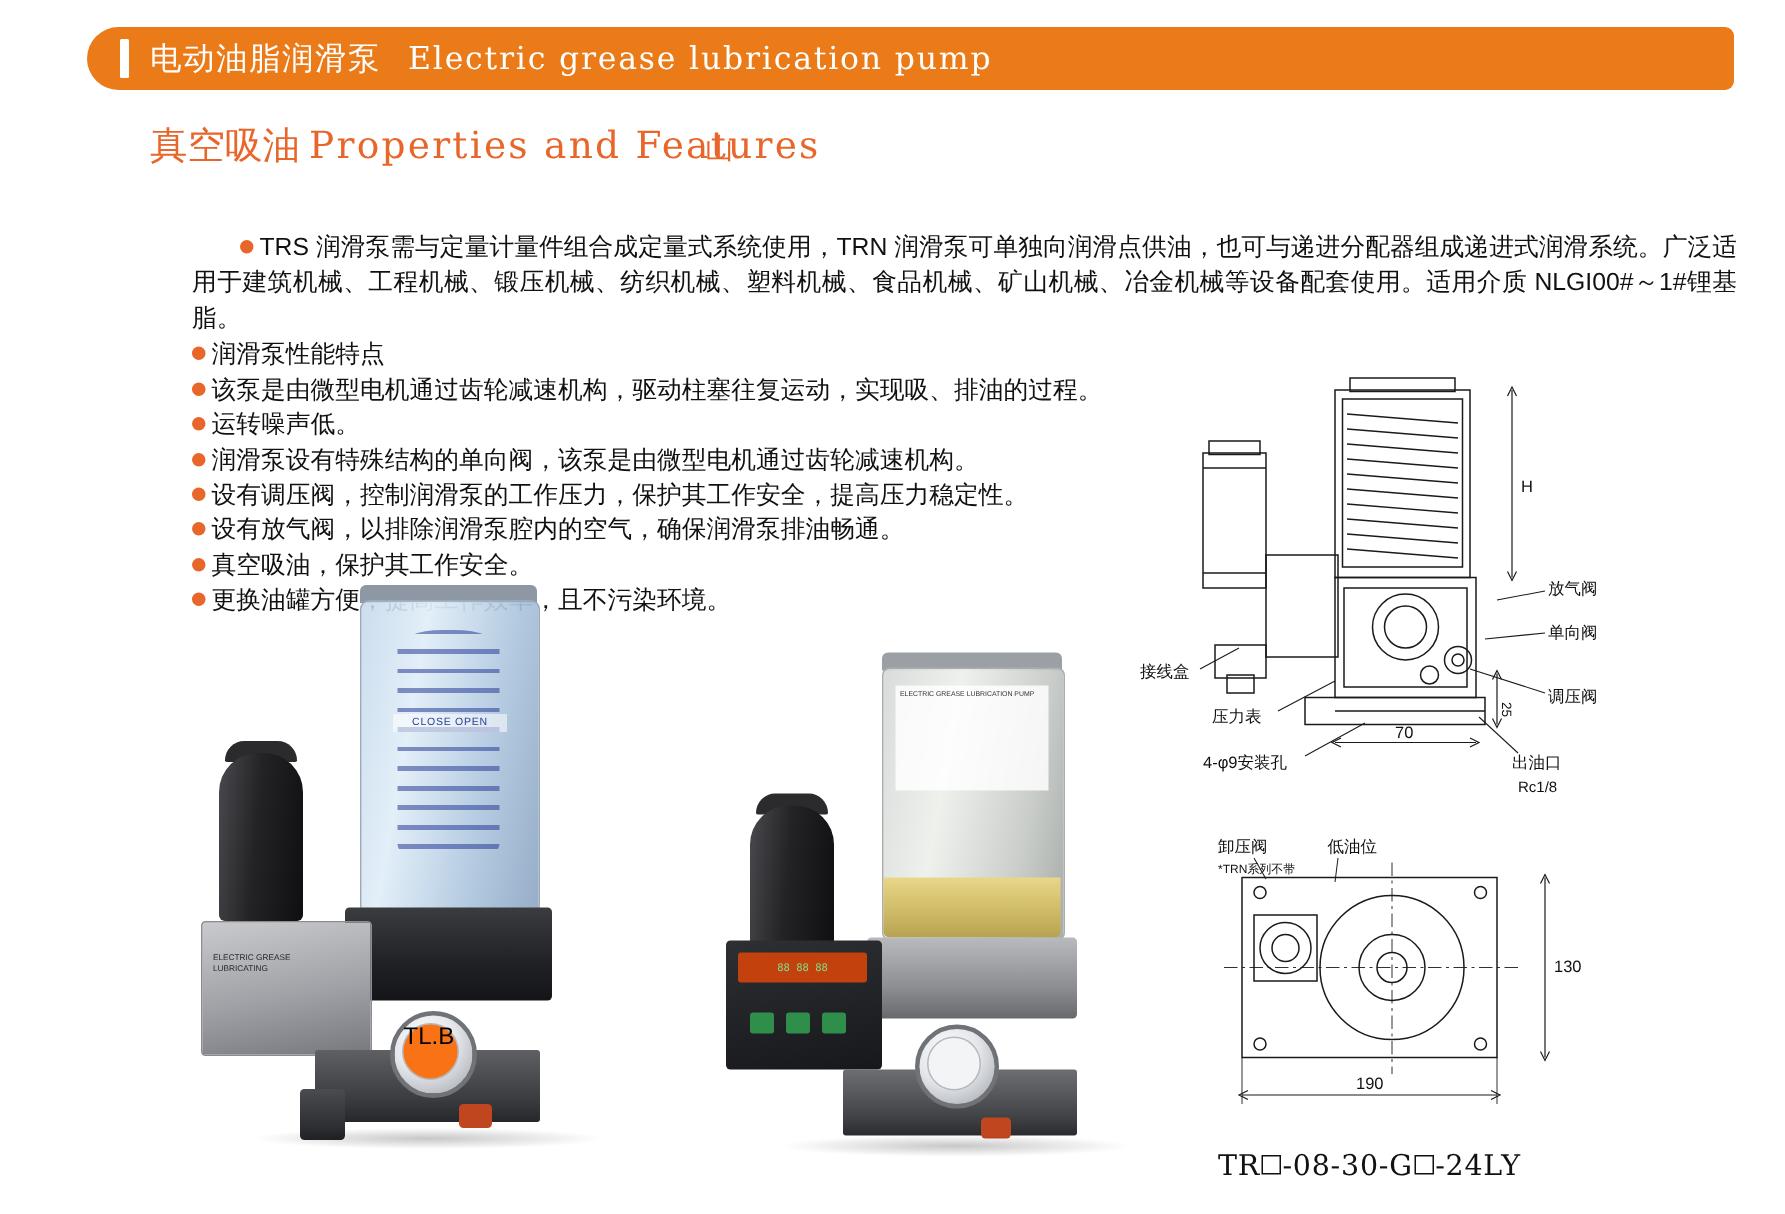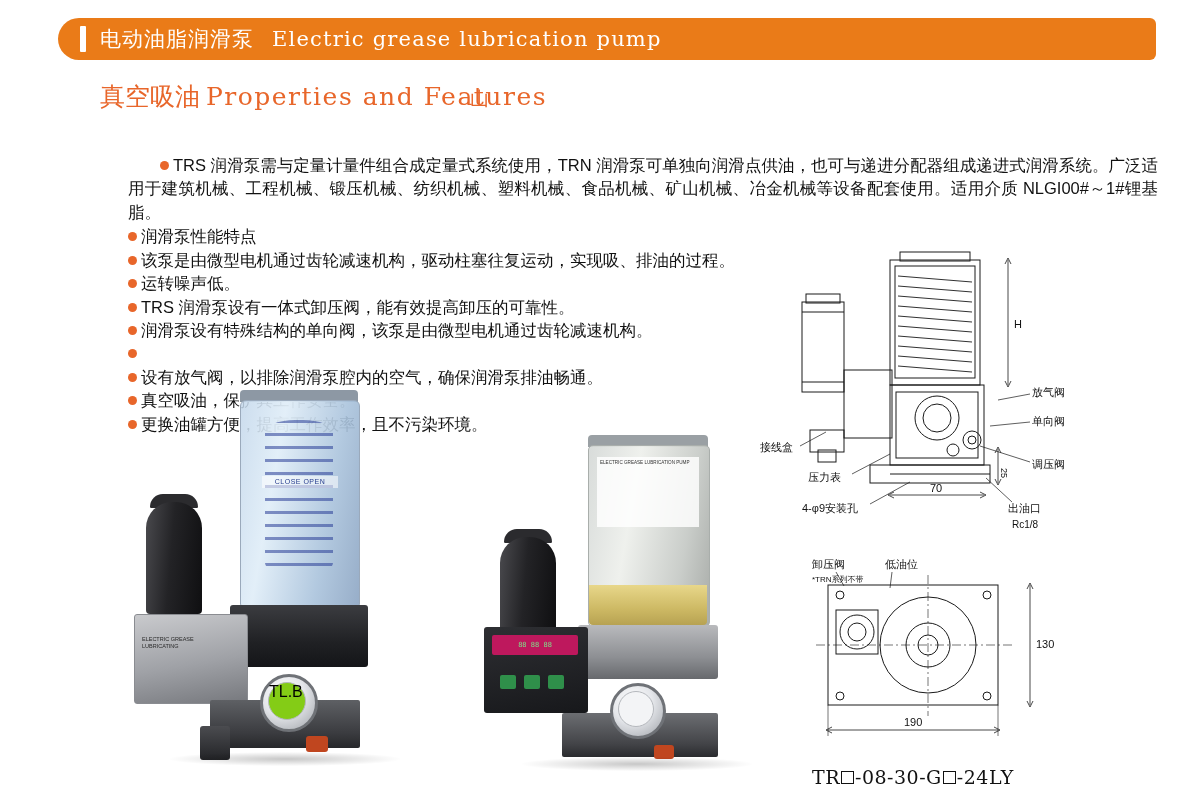--- a/index.html
+++ b/index.html
@@ -187,21 +187,21 @@
   .p1-gauge {
     position: absolute;
     left: 150px; top: 274px; width: 52px; height: 52px;
     background: radial-gradient(circle at 38% 32%, #ffffff 0%, #e4e6ea 45%, #9ea2a8 100%);
     border-radius: 50%;
     border: 3px solid #6f7277;
   }
   .p1-gauge-face {
     position: absolute;
     left: 158px; top: 282px; width: 36px; height: 36px;
-    background: #84cc16;
+    background: #f97316;
     border-radius: 50%;
     border: 1px solid #b5b8bd;
   }
   .p1-base {
     position: absolute;
     left: 100px; top: 300px; width: 150px; height: 48px;
     background: linear-gradient(180deg,#5e6064 0%, #3a3b3f 70%, #26272a 100%);
     border-radius: 2px;
   }
   .p1-foot {
@@ -273,21 +273,21 @@
   }
   .p2-panel {
     position: absolute;
     left: 14px; top: 192px; width: 104px; height: 86px;
     background: linear-gradient(170deg,#2e2f33 0%, #17181b 100%);
     border-radius: 3px;
   }
   .p2-screen {
     position: absolute;
     left: 22px; top: 200px; width: 86px; height: 20px;
-    background: #be185d;
+    background: #c2410c;
     border-radius: 2px;
     color: #7fe08a;
     font-size: 7px;
     font-family: "DejaVu Sans Mono", monospace;
     text-align: center;
     line-height: 20px;
   }
   .p2-key {
     position: absolute;
     width: 16px; height: 14px;
@@ -372,23 +372,22 @@
 </div>
 <div class="heading-mark">山</div>
 
 <div class="body-text">
   <p class="para para-first">
     <span class="bullet"></span><span>TRS 润滑泵需与定量计量件组合成定量式系统使用，TRN 润滑泵可单独向润滑点供油，也可与递进分配器组成递进式润滑系统。广泛适用于建筑机械、工程机械、锻压机械、纺织机械、塑料机械、食品机械、矿山机械、冶金机械等设备配套使用。适用介质 NLGI00#～1#锂基脂。</span>
   </p>
   <p class="li"><span class="bullet"></span><span>润滑泵性能特点</span></p>
   <p class="li"><span class="bullet"></span><span>该泵是由微型电机通过齿轮减速机构，驱动柱塞往复运动，实现吸、排油的过程。</span></p>
   <p class="li"><span class="bullet"></span><span>运转噪声低。</span></p>
-  <p class="li"><span class="bullet"></span><span>TRS 润滑泵设有一体式卸压阀，能有效提高卸压的可靠性。</span></p>
   <p class="li"><span class="bullet"></span><span>润滑泵设有特殊结构的单向阀，该泵是由微型电机通过齿轮减速机构。</span></p>
-  <p class="li"><span class="bullet"></span></p>
+  <p class="li"><span class="bullet"></span><span>设有调压阀，控制润滑泵的工作压力，保护其工作安全，提高压力稳定性。</span></p>
   <p class="li"><span class="bullet"></span><span>设有放气阀，以排除润滑泵腔内的空气，确保润滑泵排油畅通。</span></p>
   <p class="li"><span class="bullet"></span><span>真空吸油，保护其工作安全。</span></p>
   <p class="li"><span class="bullet"></span><span>更换油罐方便，提高工作效率，且不污染环境。</span></p>
 </div>
 
 <div class="photos">
 
   <div class="photo photo-1">
     <div class="p1-cap"></div>
     <div class="reservoir p1-res"></div>

